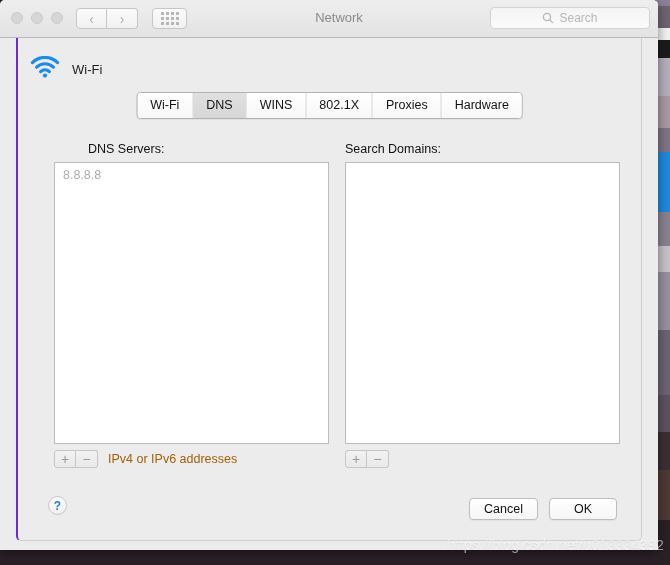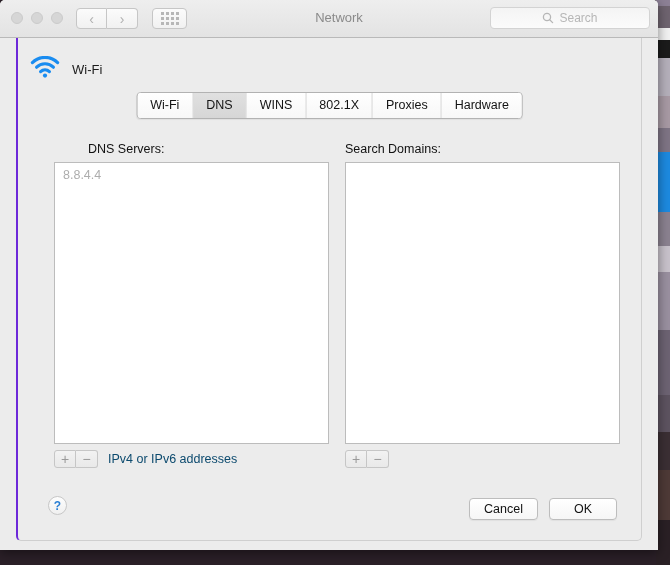--- a/index.html
+++ b/index.html
@@ -258,21 +258,21 @@
     color: #9a9a9a;
     font-size: 14px;
     line-height: 14px;
   }
   .pm-btn.plus  { border-radius: 3px 0 0 3px; }
   .pm-btn.minus { border-radius: 0 3px 3px 0; border-left: none; }
 
   .hint {
     position: absolute;
     font-size: 12.5px;
-    color: #0c4a6e;
+    color: #a16207;
   }
 
   
   .helpbtn {
     position: absolute;
     left: 30px;
     bottom: 25px;
     width: 19px;
     height: 19px;
     border-radius: 50%;
@@ -410,21 +410,21 @@
           <span>Proxies</span>
         </div>
         <div class="tab">
           <span>Hardware</span>
         </div>
       </div>
 
       <div class="col-label" style="left:28px; top:104px;margin-left:42px;">DNS Servers:</div>
 
       <div class="listbox" style="left:36px; top:124px; width:275px; height:282px;">
-        <div class="dns-row">8.8.4.4</div>
+        <div class="dns-row">8.8.8.8</div>
       </div>
 
       <div class="pm-group" style="left:36px; top:412px;">
         <div class="pm-btn plus">
           <span>+</span>
         </div>
         <div class="pm-btn minus">
           <span>−</span>
         </div>
       </div>
@@ -453,14 +453,15 @@
           <span>Cancel</span>
         </div>
         <div class="pushbtn">
           <span>OK</span>
         </div>
       </div>
 
     </div>
   </div>
 
+  <div class="watermark">https://blog.csdn.net/u013334392</div>
 
 </div>
 
 </body></html>

